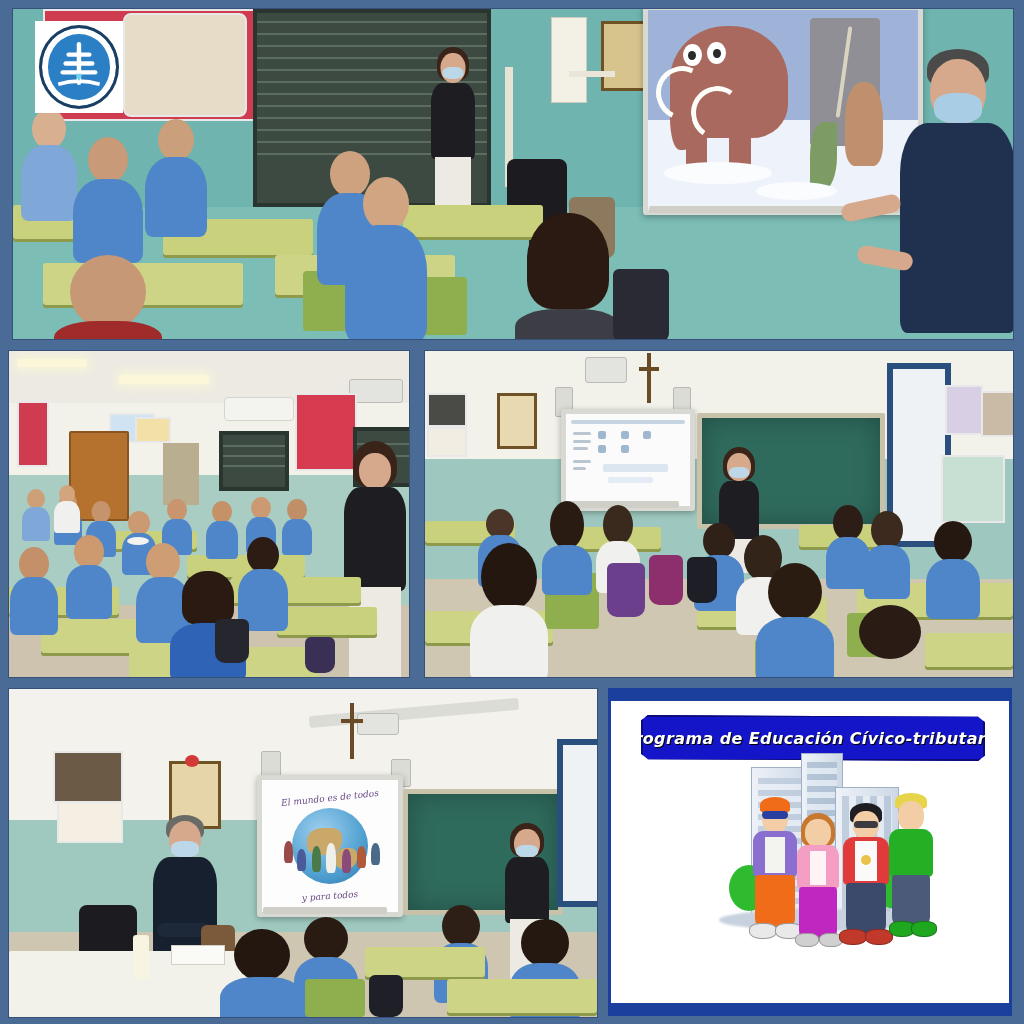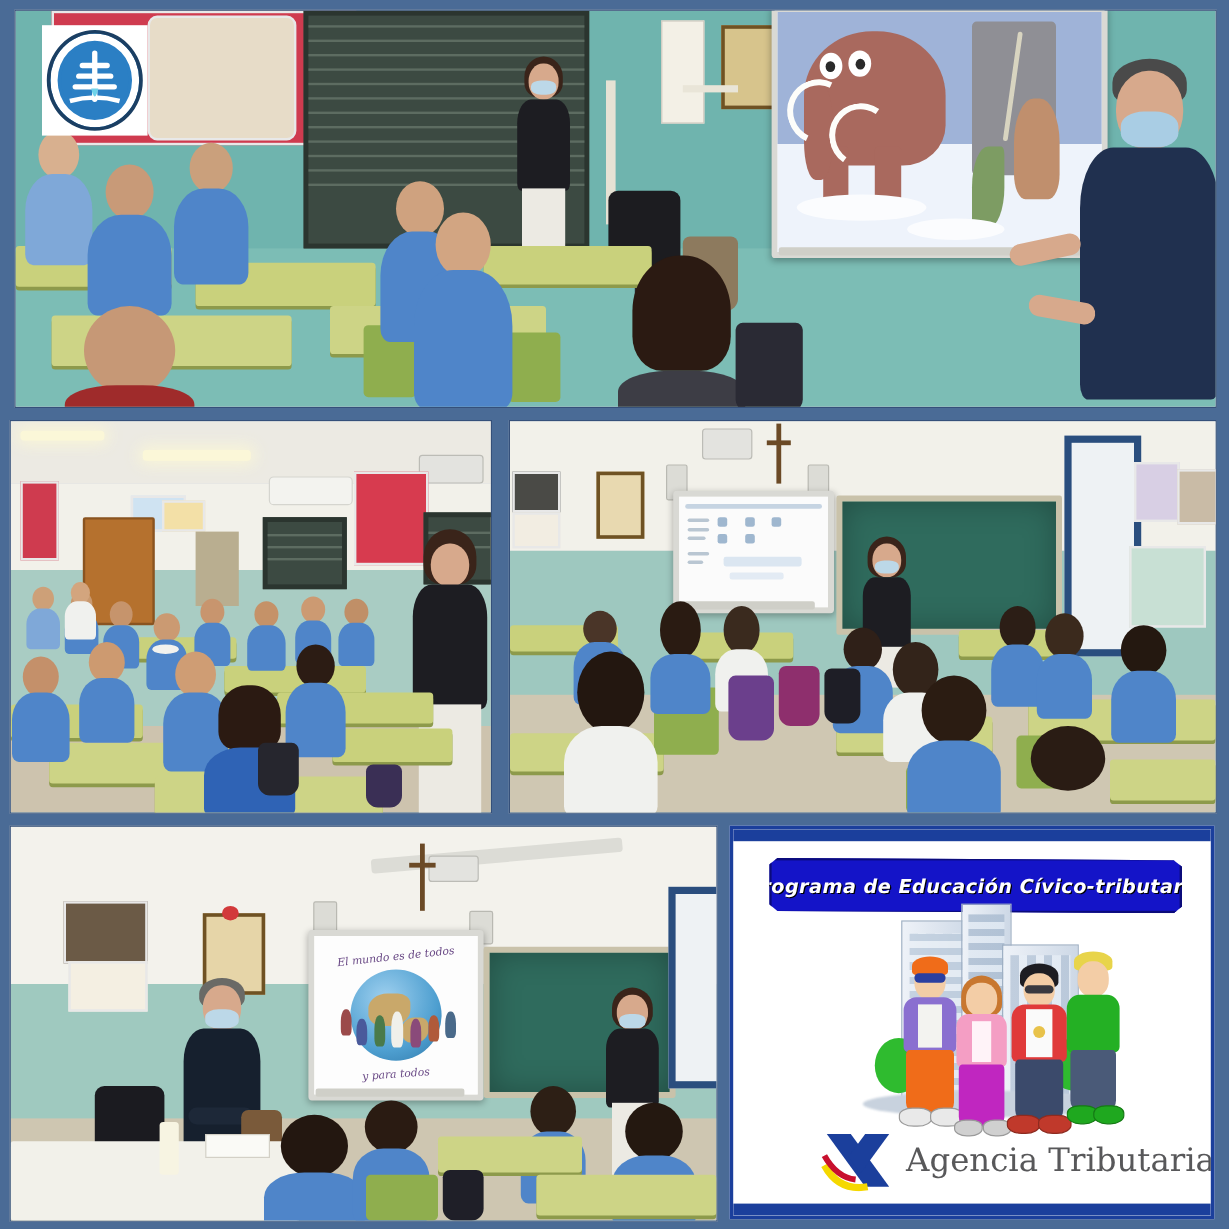--- a/index.html
+++ b/index.html
@@ -621,24 +621,15 @@
 
     <div class="at-kid" style="left:272px;top:102px;width:56px;height:150px;">
       <div style="position:absolute;left:50%;transform:translateX(-50%);top:0;width:32px;height:16px;background:#e8d44a;border-radius:50% 50% 20% 20%;"></div>
       <div class="h" style="top:8px;width:26px;height:30px;"></div>
       <div class="t" style="top:36px;width:44px;height:48px;background:#24b024;"></div>
       <div class="l" style="top:82px;width:38px;height:50px;background:#4a5a78;"></div>
       <div class="sh" style="left:6px;top:128px;width:24px;height:14px;background:#1fa81f;border-color:#157a15;"></div>
       <div class="sh" style="left:28px;top:128px;width:24px;height:14px;background:#1fa81f;border-color:#157a15;"></div>
     </div>
 
-    <div class="at-logo" style="left:72px;top:250px;">
-      <svg class="at-x" width="64" height="52" viewBox="0 0 64 52">
-        <path d="M6 4 L26 4 L58 48 L38 48 Z" fill="#1b3f9c"></path>
-        <path d="M58 4 L38 4 L24 23 L34 37 Z" fill="#1b3f9c"></path>
-        <path d="M4 30 Q16 52 40 48" stroke="#f5d800" stroke-width="6" fill="none"></path>
-        <path d="M4 22 Q14 40 30 42" stroke="#c8102e" stroke-width="5" fill="none"></path>
-      </svg>
-      <span class="wordmark" style="font-size:27px;">Agencia Tributaria</span>
-    </div>
   </div>
 
 </div>
 
 </body></html>

